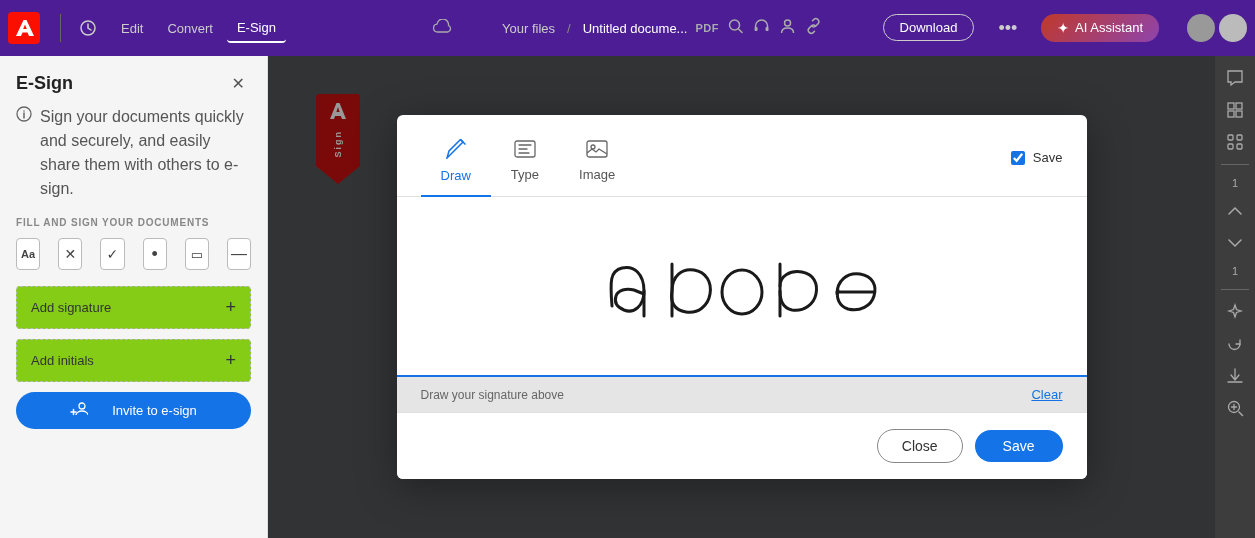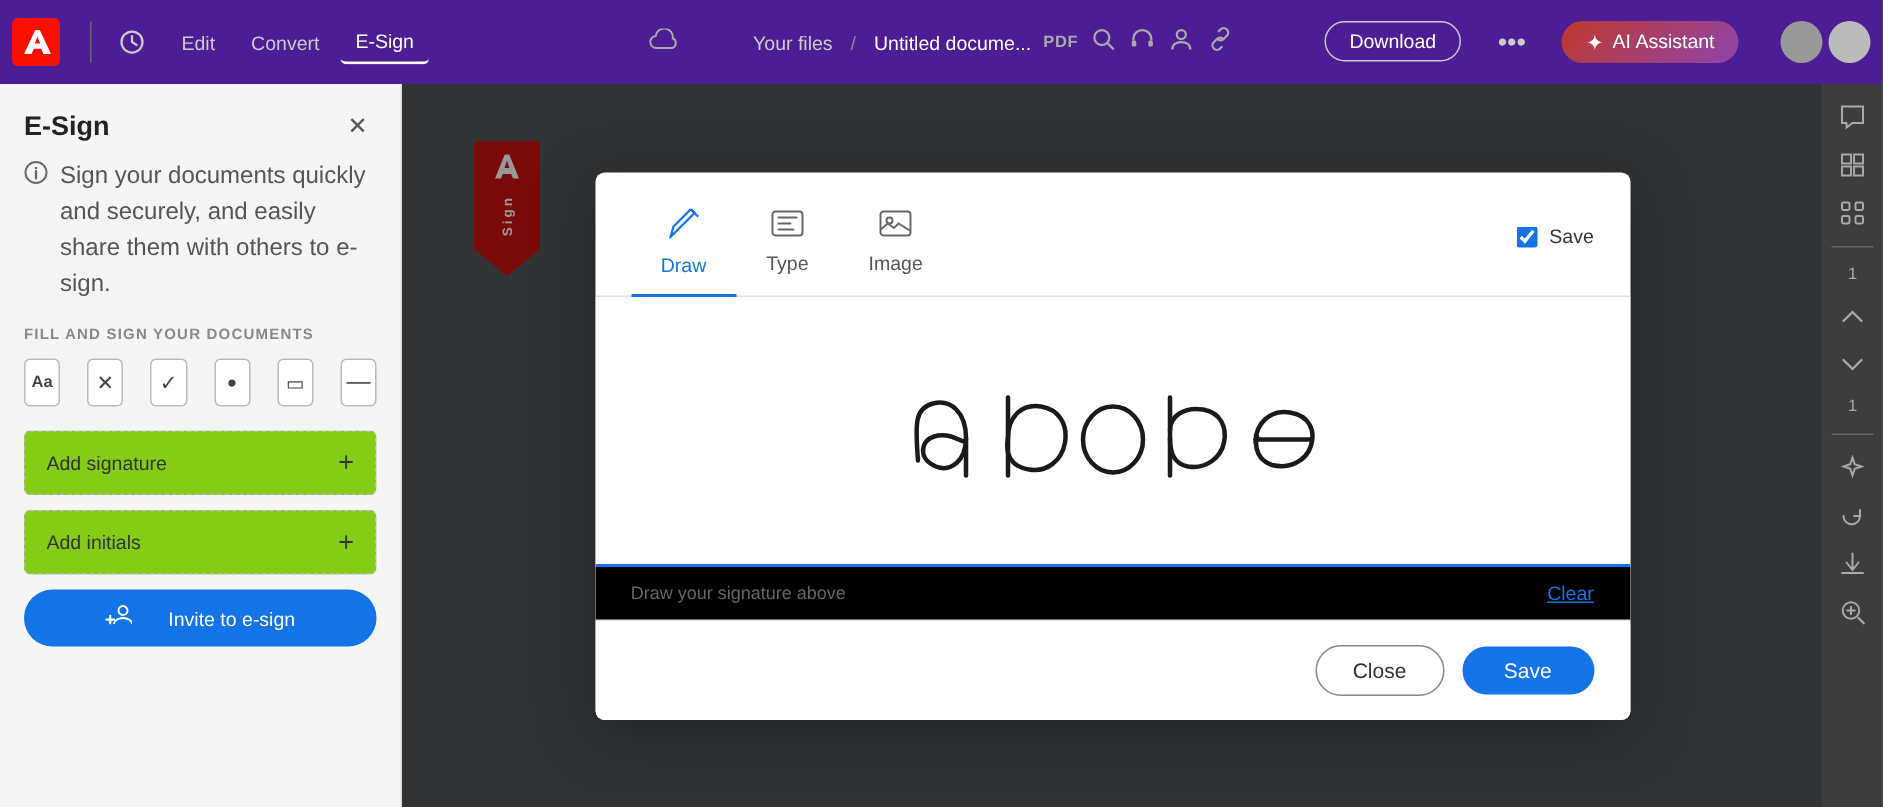--- a/index.html
+++ b/index.html
@@ -330,21 +330,21 @@
       width: 320px;
       height: 120px;
     }
 
     
     .canvas-footer {
       display: flex;
       align-items: center;
       justify-content: space-between;
       padding: 10px 24px;
-      background: #000000;
+      background: #e5e5e5;
       border-bottom: 1px solid #e0e0e0;
     }
     .draw-hint {
       font-size: 12px;
       color: #666;
     }
     .clear-link {
       font-size: 13px;
       color: #1473e6;
       cursor: pointer;

